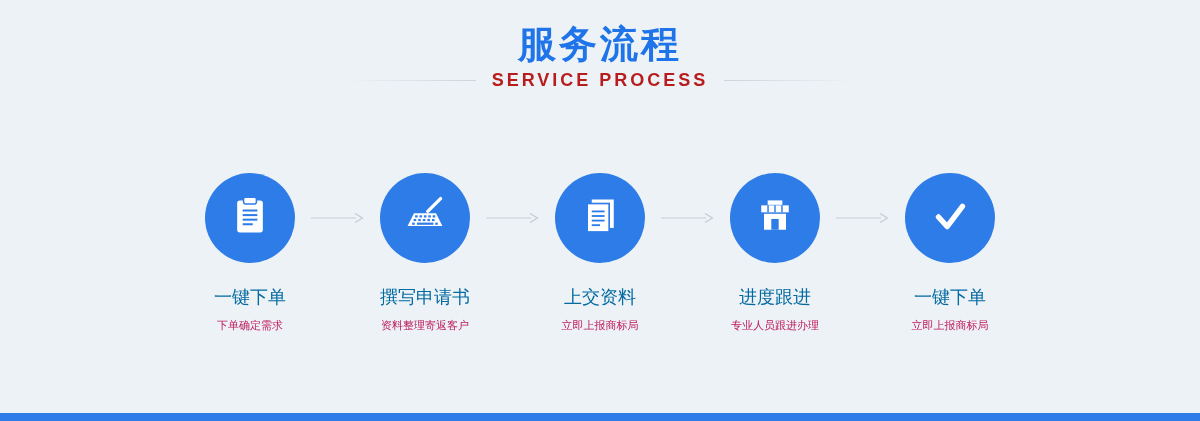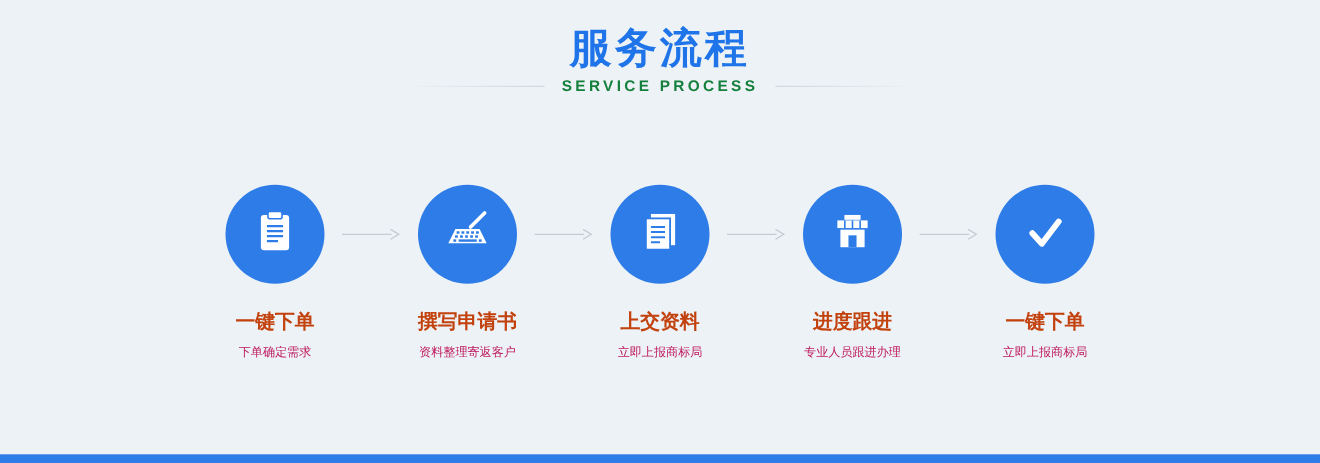--- a/index.html
+++ b/index.html
@@ -20,23 +20,23 @@
     line-height: 36px;
   }
   .subtitle-row {
     display: flex;
     align-items: center;
     justify-content: center;
     margin-top: 8px;
     gap: 16px;
   }
   .subtitle {
-    font-size: 14px;
+    font-size: 18px;
     font-weight: bold;
-    color: #15803d;
+    color: #b91c1c;
     letter-spacing: 3px;
   }
   .deco-line { width: 128px; height: 1px; }
   .deco-left  { background: linear-gradient(to left,  #ccd3da, rgba(204,211,218,0)); }
   .deco-right { background: linear-gradient(to right, #ccd3da, rgba(204,211,218,0)); }
 
   .steps {
     display: flex;
     justify-content: center;
     align-items: flex-start;
@@ -53,22 +53,22 @@
     height: 90px;
     border-radius: 50%;
     background: #2e7ce8;
     display: flex;
     align-items: center;
     justify-content: center;
   }
   .step-title {
     margin-top: 22px;
     font-size: 18px;
-    font-weight: bold;
-    color: #c2410c;
+    font-weight: normal;
+    color: #0369a1;
     white-space: nowrap;
     text-align: right;
   }
   .step-desc {
     margin-top: 9px;
     font-size: 11px;
     color: #be185d;
     white-space: nowrap;
   }
   .arrow {

